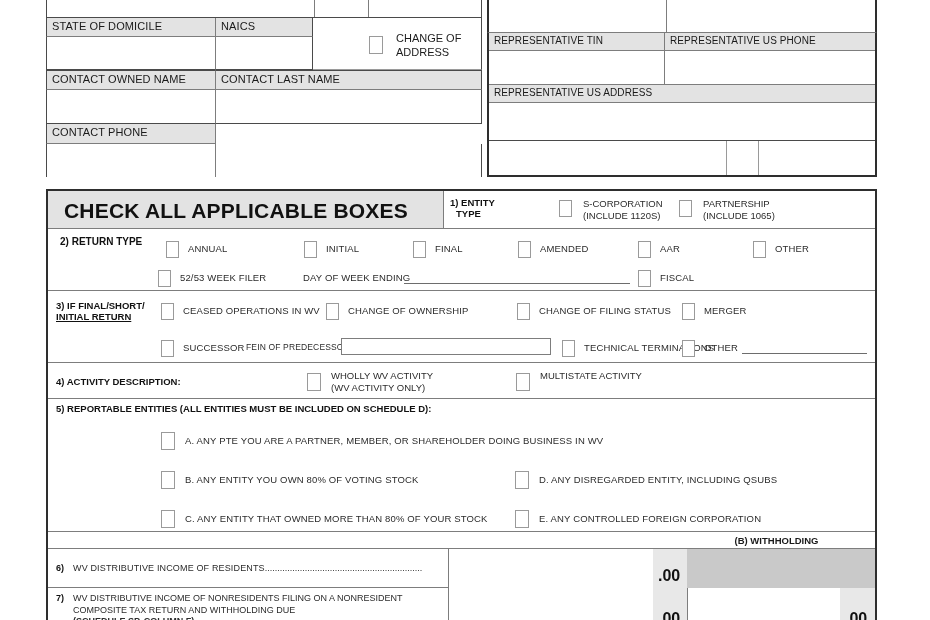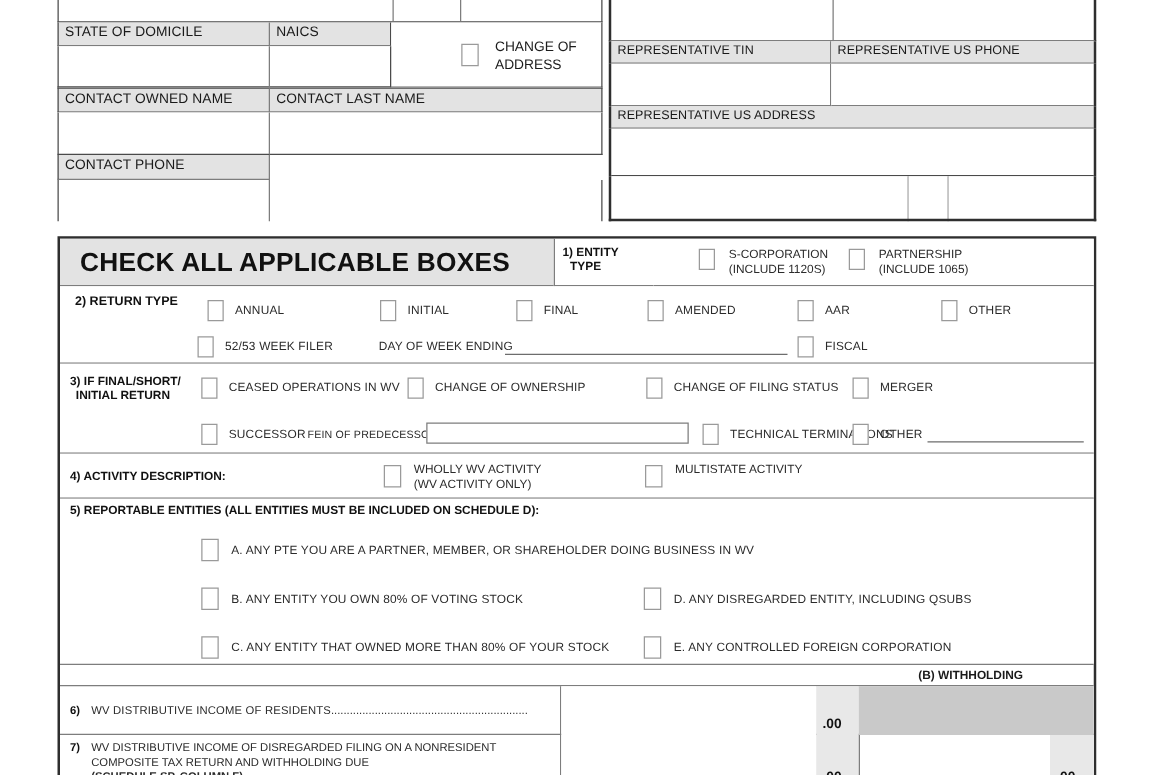--- a/index.html
+++ b/index.html
@@ -73,21 +73,21 @@
     font-size: 9.5px;
     font-weight: bold;
     text-align: center;
     color: #1a1a1a;
   }
 
   .dots { letter-spacing: 0px; }
 
   .money {
     background: #e8e8e8;
-    font-size: 11px;
+    font-size: 16px;
     font-weight: bold;
     color: #111;
     display: flex;
     align-items: flex-end;
     justify-content: flex-start;
     padding: 0 0 3px 5px;
   }
   .shaded { background: #c9c9c9; }
 </style>
 </head>
@@ -224,21 +224,21 @@
       <div class="abs wline" style="left:356px;top:40px;width:226px;height:15px;font-size:9.5px;"></div>
 
       <div class="abs" style="left:590px;top:40px;"><span class="cb"></span></div>
       <div class="abs lbl" style="left:612px;top:43px;">FISCAL</div>
     </div>
 
     <div class="abs" style="left:0;top:100px;width:827px;height:72px;border-bottom:1px solid #7d7d7d;background:#fff;">
       <div class="abs bold" style="left:8px;top:9px;font-size:9.5px;line-height:11px;color:#111;">
         <div><span>3)</span>
              <span>IF FINAL/SHORT/</span></div>
-        <div style="text-align:center;padding-right:4px;">INITIAL RETURN</div>
+        <div style="text-align:left;padding-right:4px;text-decoration:underline;">INITIAL RETURN</div>
       </div>
 
       <div class="abs" style="left:113px;top:11px;"><span class="cb"></span></div>
       <div class="abs lbl" style="left:135px;top:14px;">CEASED OPERATIONS IN WV</div>
 
       <div class="abs" style="left:278px;top:11px;"><span class="cb"></span></div>
       <div class="abs lbl" style="left:300px;top:14px;">CHANGE OF OWNERSHIP</div>
 
       <div class="abs" style="left:469px;top:11px;"><span class="cb"></span></div>
       <div class="abs lbl" style="left:491px;top:14px;">CHANGE OF FILING STATUS</div>
@@ -311,21 +311,21 @@
       <div class="abs" style="left:400px;top:0;width:1px;height:39px;background:#7d7d7d;"></div>
       <div class="abs cell" style="left:401px;top:0;width:204px;height:39px;"></div>
       <div class="abs money" style="left:605px;top:0;width:34px;height:39px;">.00</div>
 
       <div class="abs shaded" style="left:639px;top:0;width:188px;height:39px;"></div>
     </div>
 
     <div class="abs" style="left:0;top:397px;width:827px;height:43px;background:#fff;">
       <div class="abs bold" style="left:8px;top:5px;font-size:9px;color:#111;">7)</div>
       <div class="abs" style="left:25px;top:5px;font-size:9px;line-height:11.5px;color:#2b2b2b;">
-        <div>WV DISTRIBUTIVE INCOME OF DISREGARDED FILING ON A NONRESIDENT</div>
+        <div>WV DISTRIBUTIVE INCOME OF NONRESIDENTS FILING ON A NONRESIDENT</div>
         <div>COMPOSITE TAX RETURN AND WITHHOLDING DUE</div>
         <div><span class="bold">(SCHEDULE SP, COLUMN F)</span><span class="dots">..........................................</span></div>
       </div>
       <div class="abs" style="left:400px;top:0;width:1px;height:43px;background:#7d7d7d;"></div>
       <div class="abs cell" style="left:401px;top:0;width:204px;height:43px;"></div>
       <div class="abs money" style="left:605px;top:0;width:34px;height:43px;">.00</div>
       <div class="abs" style="left:639px;top:0;width:1px;height:43px;background:#7d7d7d;"></div>
       <div class="abs cell" style="left:640px;top:0;width:152px;height:43px;"></div>
       <div class="abs money" style="left:792px;top:0;width:35px;height:43px;">.00</div>
     </div>

